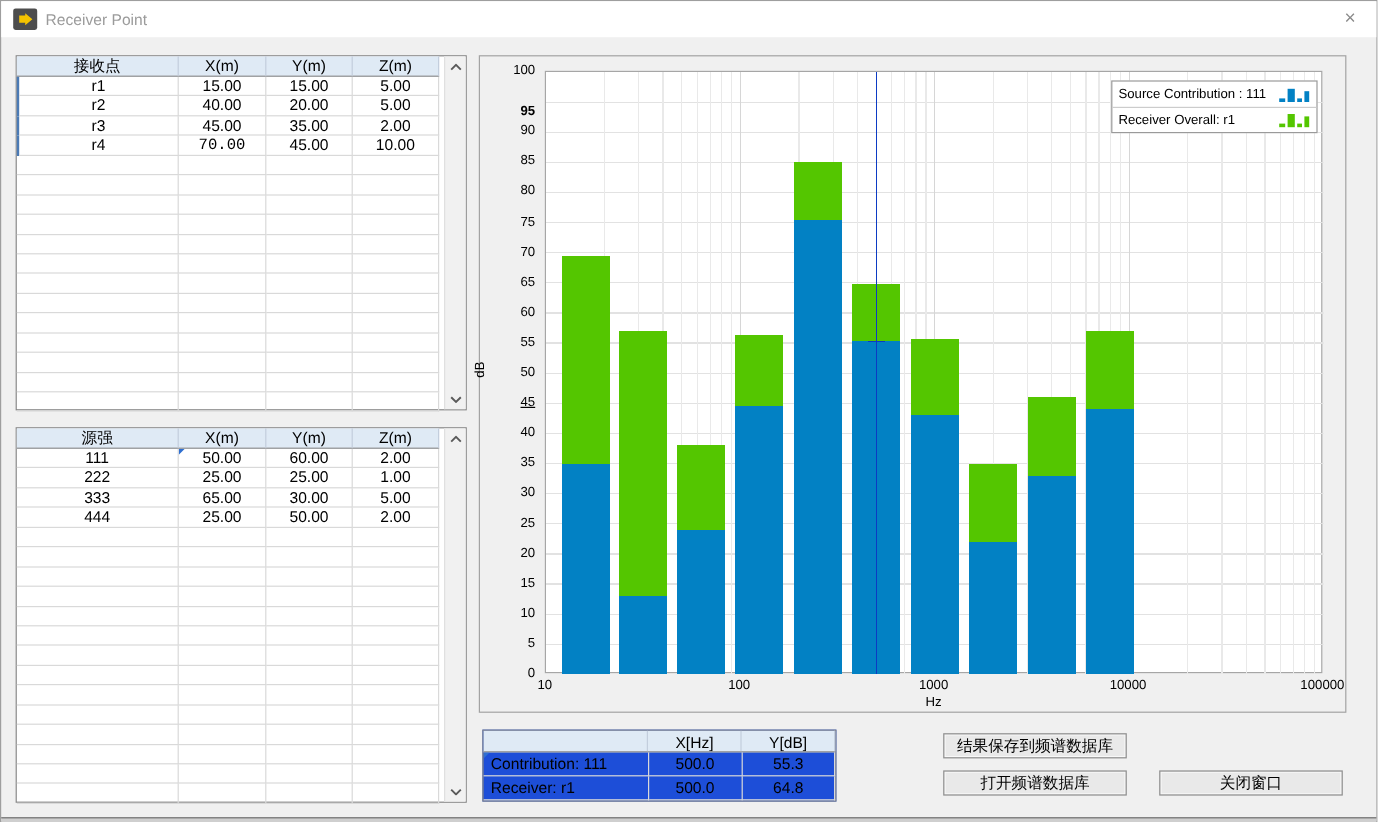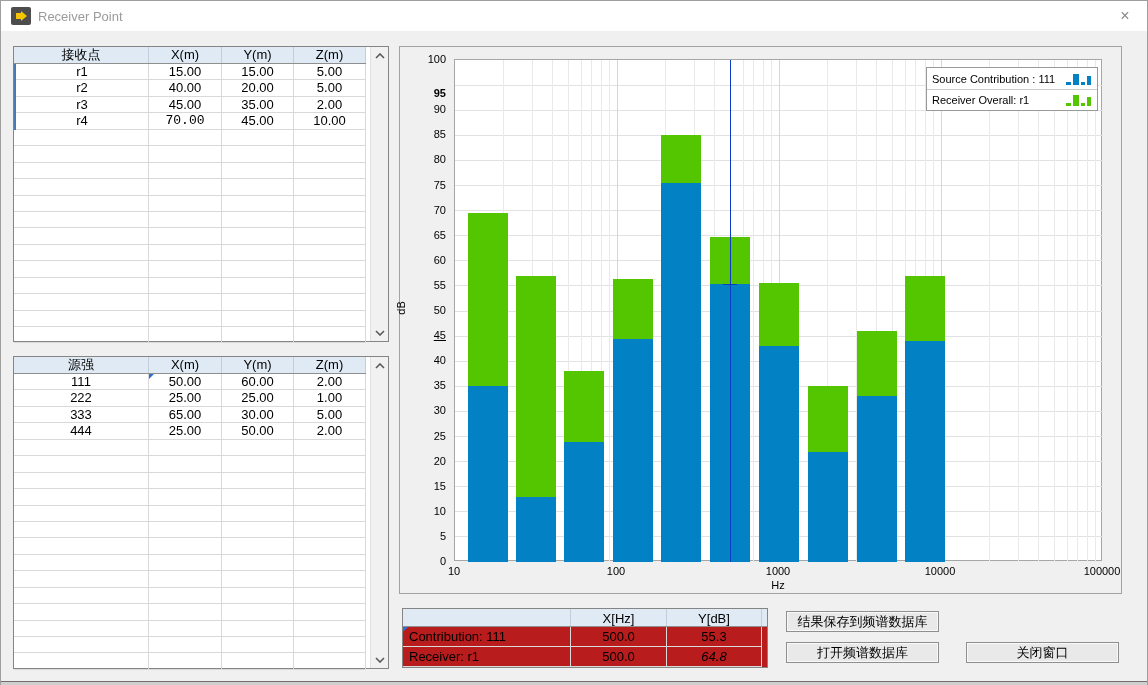--- a/index.html
+++ b/index.html
@@ -39,21 +39,21 @@
   .xtick { position:absolute; top:518px; transform:translateX(-50%); font-size:11px; color:#000; }
   .ylabel { position:absolute; left:-6px; top:255px; font-size:11px; transform:rotate(-90deg); }
   .xlabel { position:absolute; left:378px; top:532px; transform:translateX(-50%); font-size:11px; }
 
   .legend { position:absolute; left:526px; top:20px; width:172px; background:#ffffff; border:1px solid #9a9a9a; }
   .legend-row { display:flex; align-items:center; height:21px; padding:0 5px; }
   .legend-row + .legend-row { border-top:1px solid #cccccc; }
   .legend-label { flex:1; font-size:11px; white-space:nowrap; }
 
   
-  .readout { position:absolute; left:401px; top:607px; width:366px; background:#b91c1c; border:1px solid #858585; }
+  .readout { position:absolute; left:401px; top:607px; width:295px; background:#1d4ed8; border:1px solid #858585; }
   .readout .trow { height:20px; }
   .readout .trow.head { height:18px; }
   .readout .tcell { line-height:19px; }
 
   
   .btn { position:absolute; width:153px; height:21px; background:#e9e9e9; border:1px solid #8f8f8f; box-shadow:inset 0 0 0 1px #f8f8f8; font-size:13px; display:flex; align-items:center; justify-content:center; color:#000; cursor:default; }
 
   .bottom-strip { position:absolute; left:0; right:0; top:680px; height:5px; background:#cfcfcf; border-top:1px solid #6f6f6f; }
 </style>
 </head>
@@ -478,21 +478,21 @@
       </div>
     <div class="tbody">
         <div class="trow">
           <div class="tcell lbl sel" style="width: 168px;">Contribution: 111</div>
           <div class="tcell" style="width: 96px;">500.0</div>
           <div class="tcell" style="width: 95px;">55.3</div>
         </div>
         <div class="trow">
           <div class="tcell lbl" style="width: 168px;">Receiver: r1</div>
           <div class="tcell" style="width: 96px;">500.0</div>
-          <div class="tcell" style="width: 95px; font-style: italic;">64.8</div>
+          <div class="tcell" style="width: 95px;">64.8</div>
         </div>
       </div>
   </div>
 
   <div class="btn" style="left:785px; top:610px;">结果保存到频谱数据库</div>
   <div class="btn" style="left:965px; top:641px;">关闭窗口</div>
   <div class="btn" style="left:785px; top:641px;">打开频谱数据库</div>
 
   <div class="bottom-strip"></div>
 </div>

